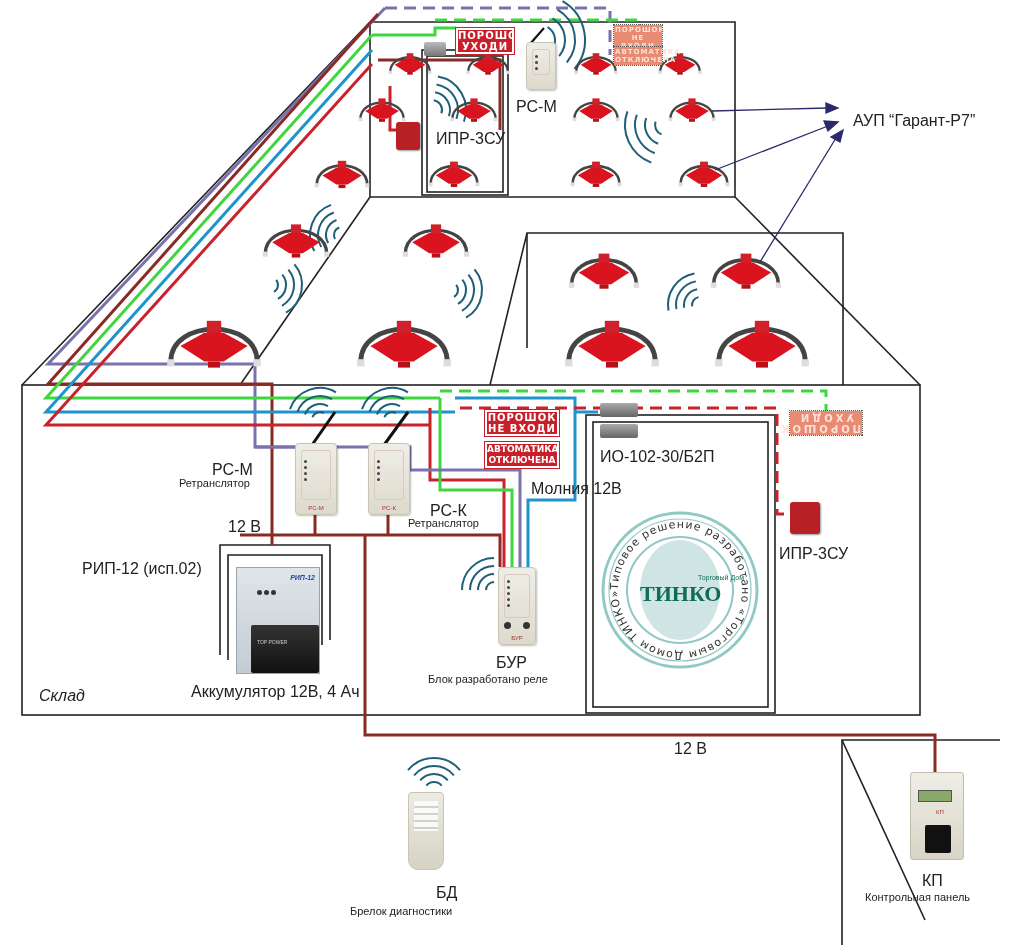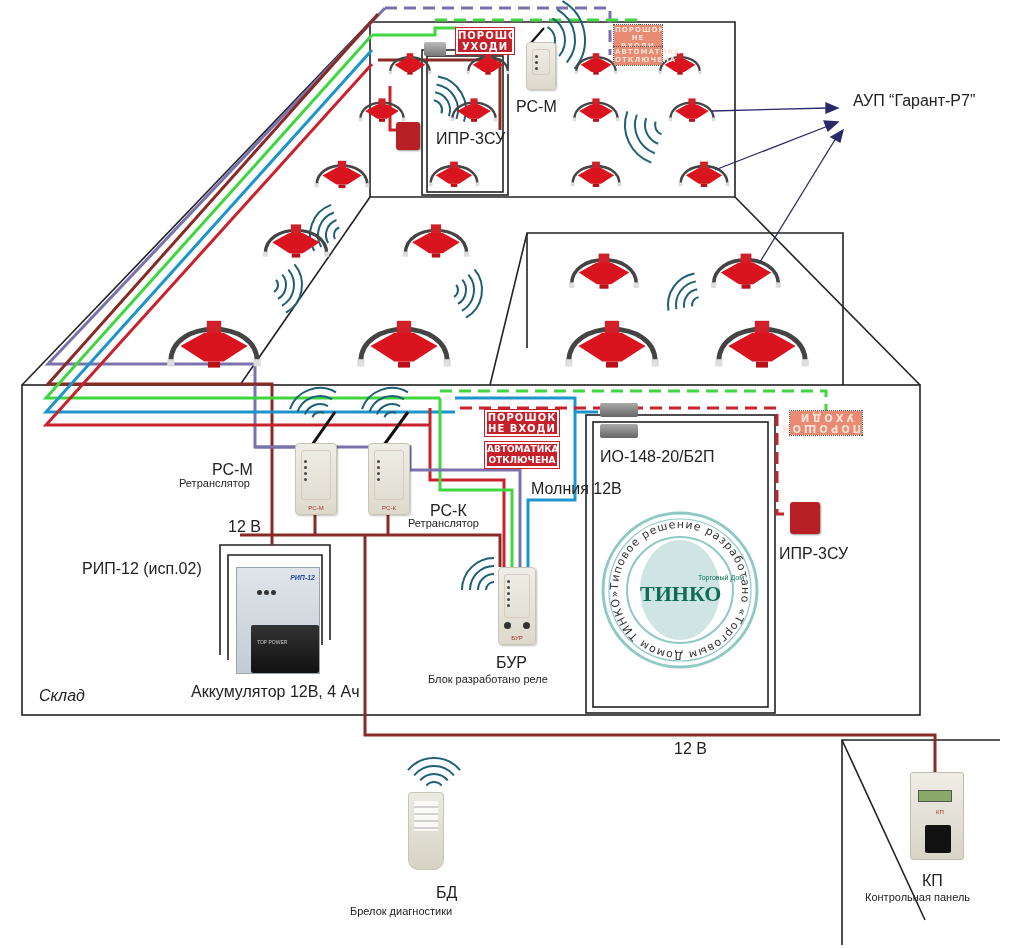--- a/index.html
+++ b/index.html
@@ -419,27 +419,27 @@
 
 <div style="position:absolute;left:910px;top:772px;width:52px;height:86px;background:linear-gradient(#efeee6,#d8d4c6);border:1px solid #c2bdae;border-radius:3px;">
   <div style="position:absolute;left:7px;top:17px;width:32px;height:10px;background:#8aa86a;border:1px solid #555;"></div>
   <div style="position:absolute;left:25px;top:36px;font-size:6px;color:#a33;">КП</div>
   <div style="position:absolute;left:14px;top:52px;width:26px;height:28px;background:#111;border-radius:2px;"></div>
 </div>
 
 
 <div class="lbl big" style="left:516px;top:98px;">РС-М</div>
 <div class="lbl big" style="left:436px;top:130px;">ИПР-3СУ</div>
-<div class="lbl big" style="left:853px;top:92px;">АУП “Гарант-Р7”</div>
+<div class="lbl big" style="left:853px;top:112px;">АУП “Гарант-Р7”</div>
 <div class="lbl big" style="left:212px;top:461px;">РС-М</div>
 <div class="lbl sm" style="left:179px;top:477px;">Ретранслятор</div>
 <div class="lbl big" style="left:430px;top:502px;">РС-К</div>
 <div class="lbl sm" style="left:408px;top:517px;">Ретранслятор</div>
 <div class="lbl big" style="left:531px;top:480px;">Молния 12В</div>
-<div class="lbl big" style="left:600px;top:448px;">ИО-148-20/Б2П</div>
+<div class="lbl big" style="left:600px;top:448px;">ИО-102-30/Б2П</div>
 <div class="lbl big" style="left:779px;top:545px;">ИПР-3СУ</div>
 <div class="lbl big" style="left:228px;top:518px;">12 В</div>
 <div class="lbl big" style="left:82px;top:560px;">РИП-12 (исп.02)</div>
 <div class="lbl big" style="left:191px;top:683px;">Аккумулятор 12В, 4 Ач</div>
 <div class="lbl big" style="left:496px;top:654px;">БУР</div>
 <div class="lbl sm" style="left:428px;top:673px;">Блок разработано реле</div>
 <div class="lbl big it" style="left:39px;top:687px;">Склад</div>
 <div class="lbl big" style="left:674px;top:740px;">12 В</div>
 <div class="lbl big" style="left:436px;top:884px;">БД</div>
 <div class="lbl sm" style="left:350px;top:905px;text-align:center;">Брелок диагностики</div>

